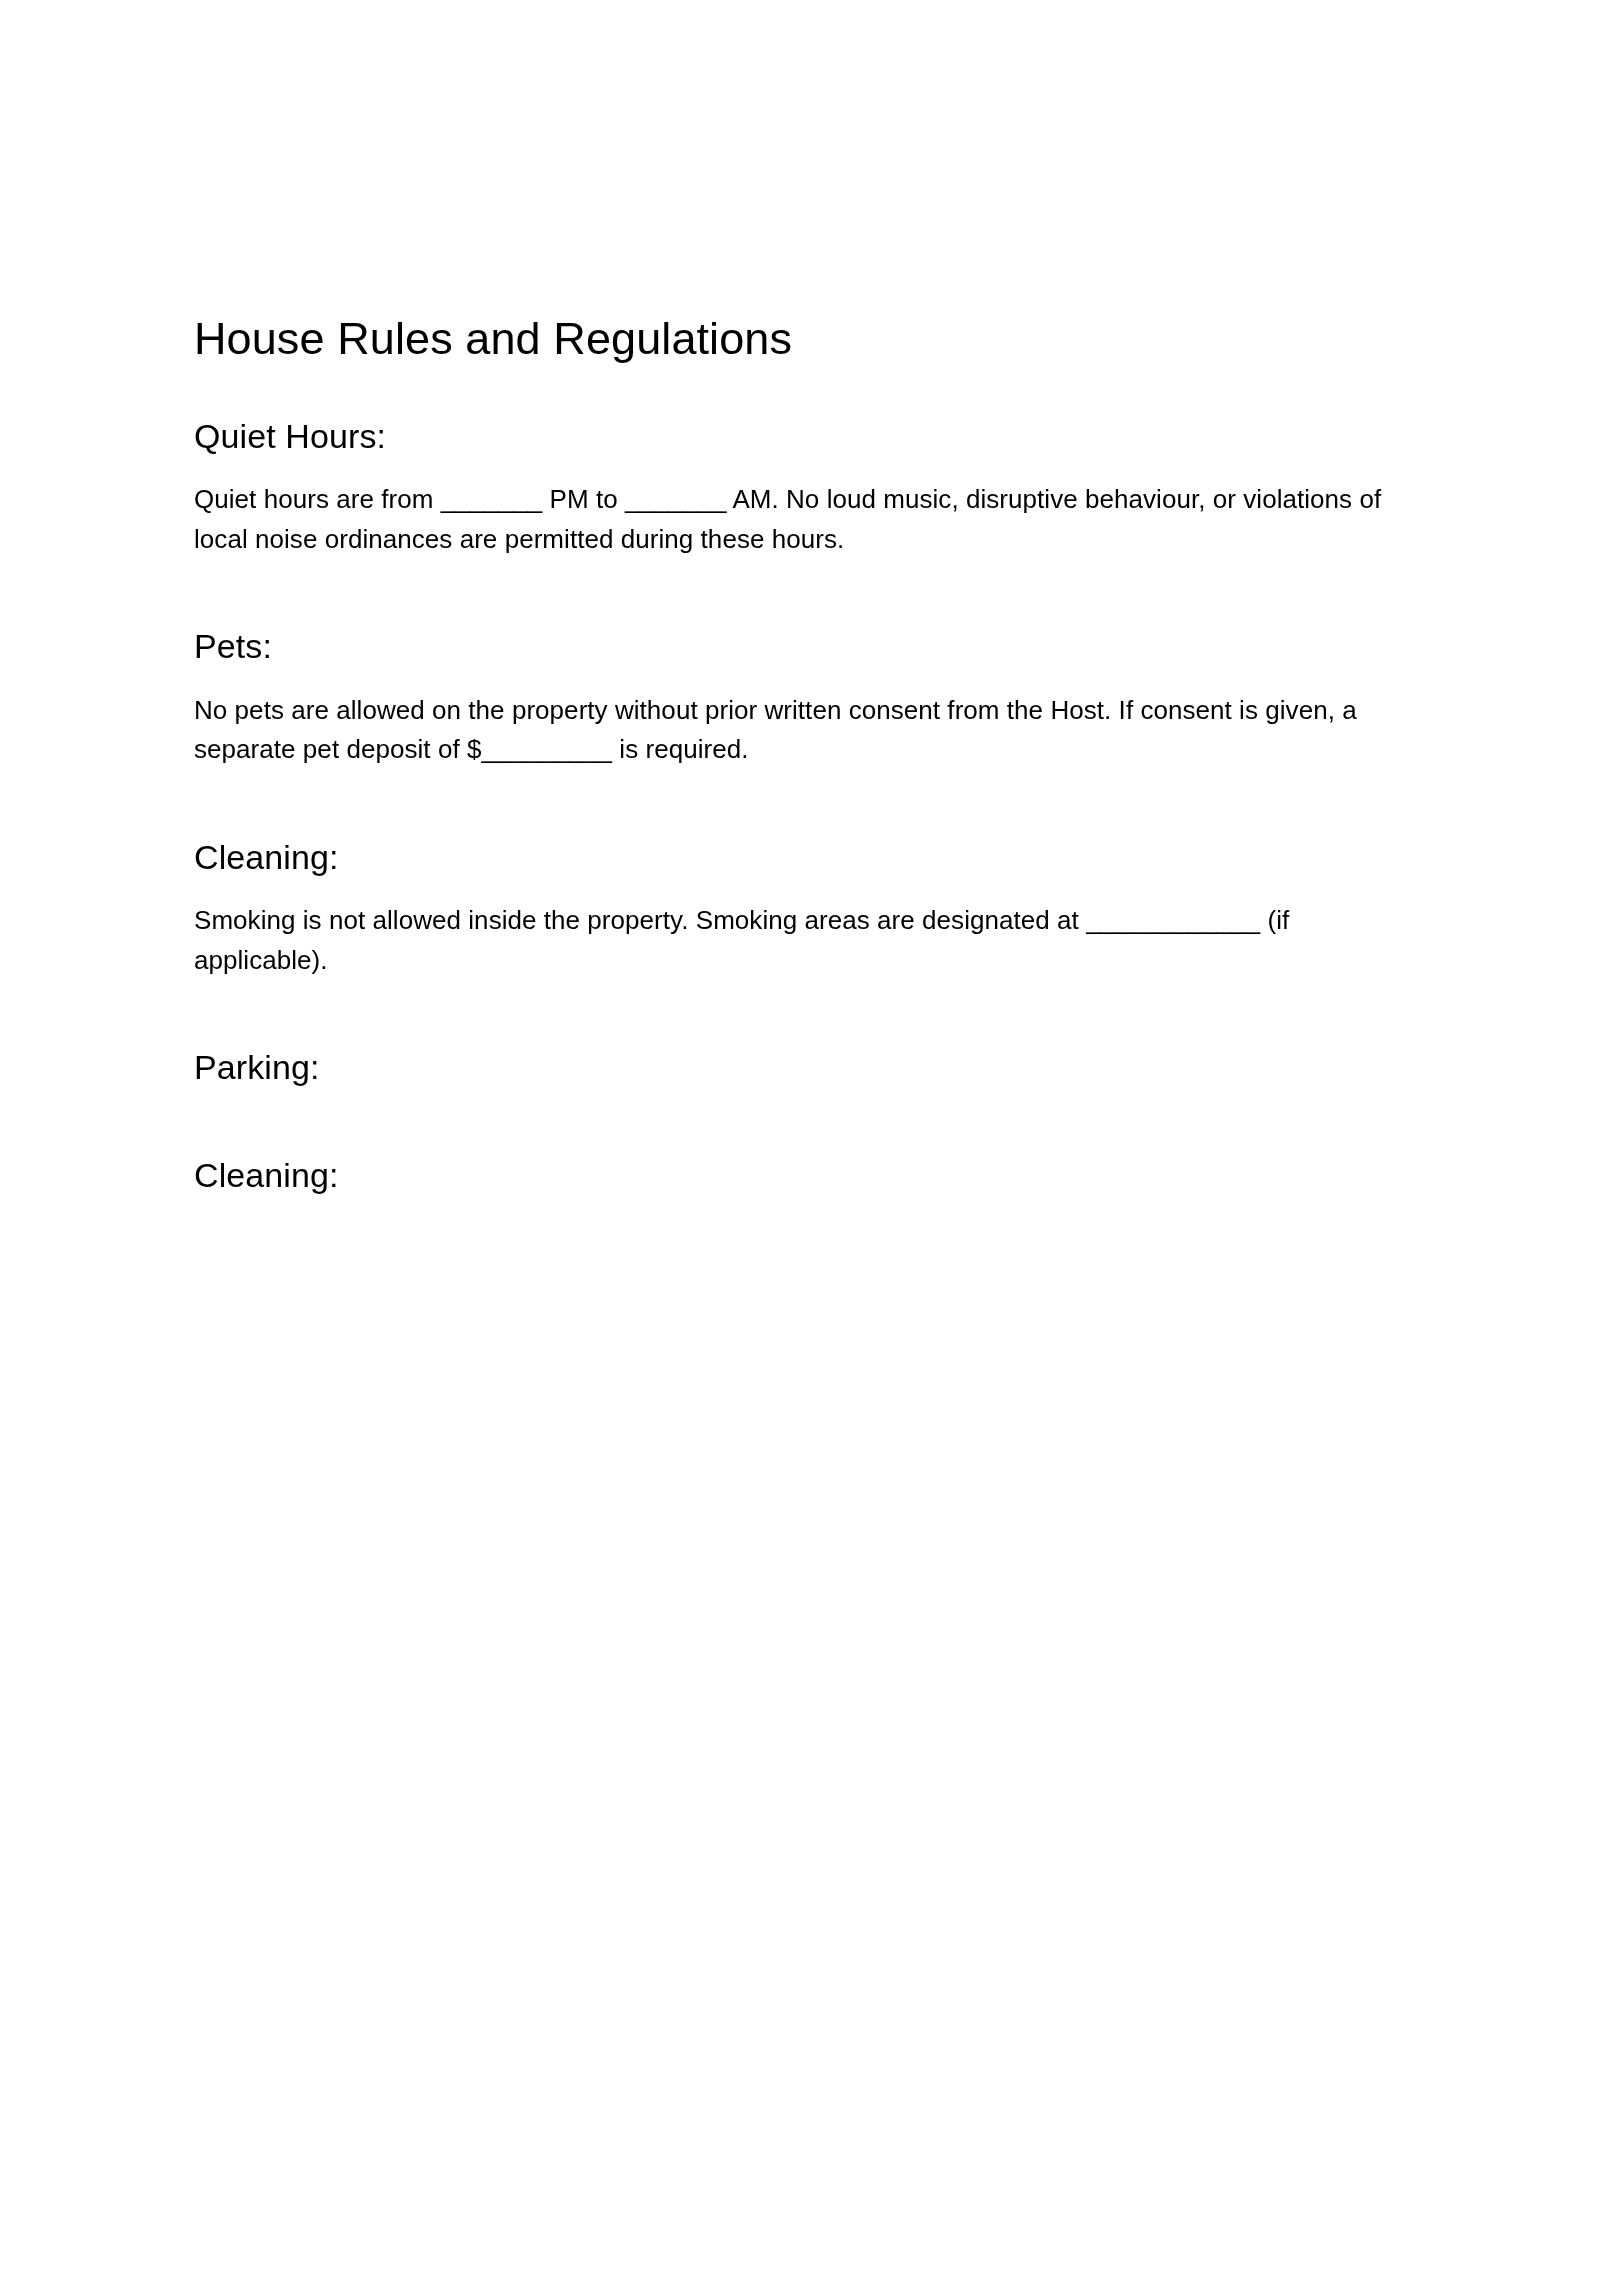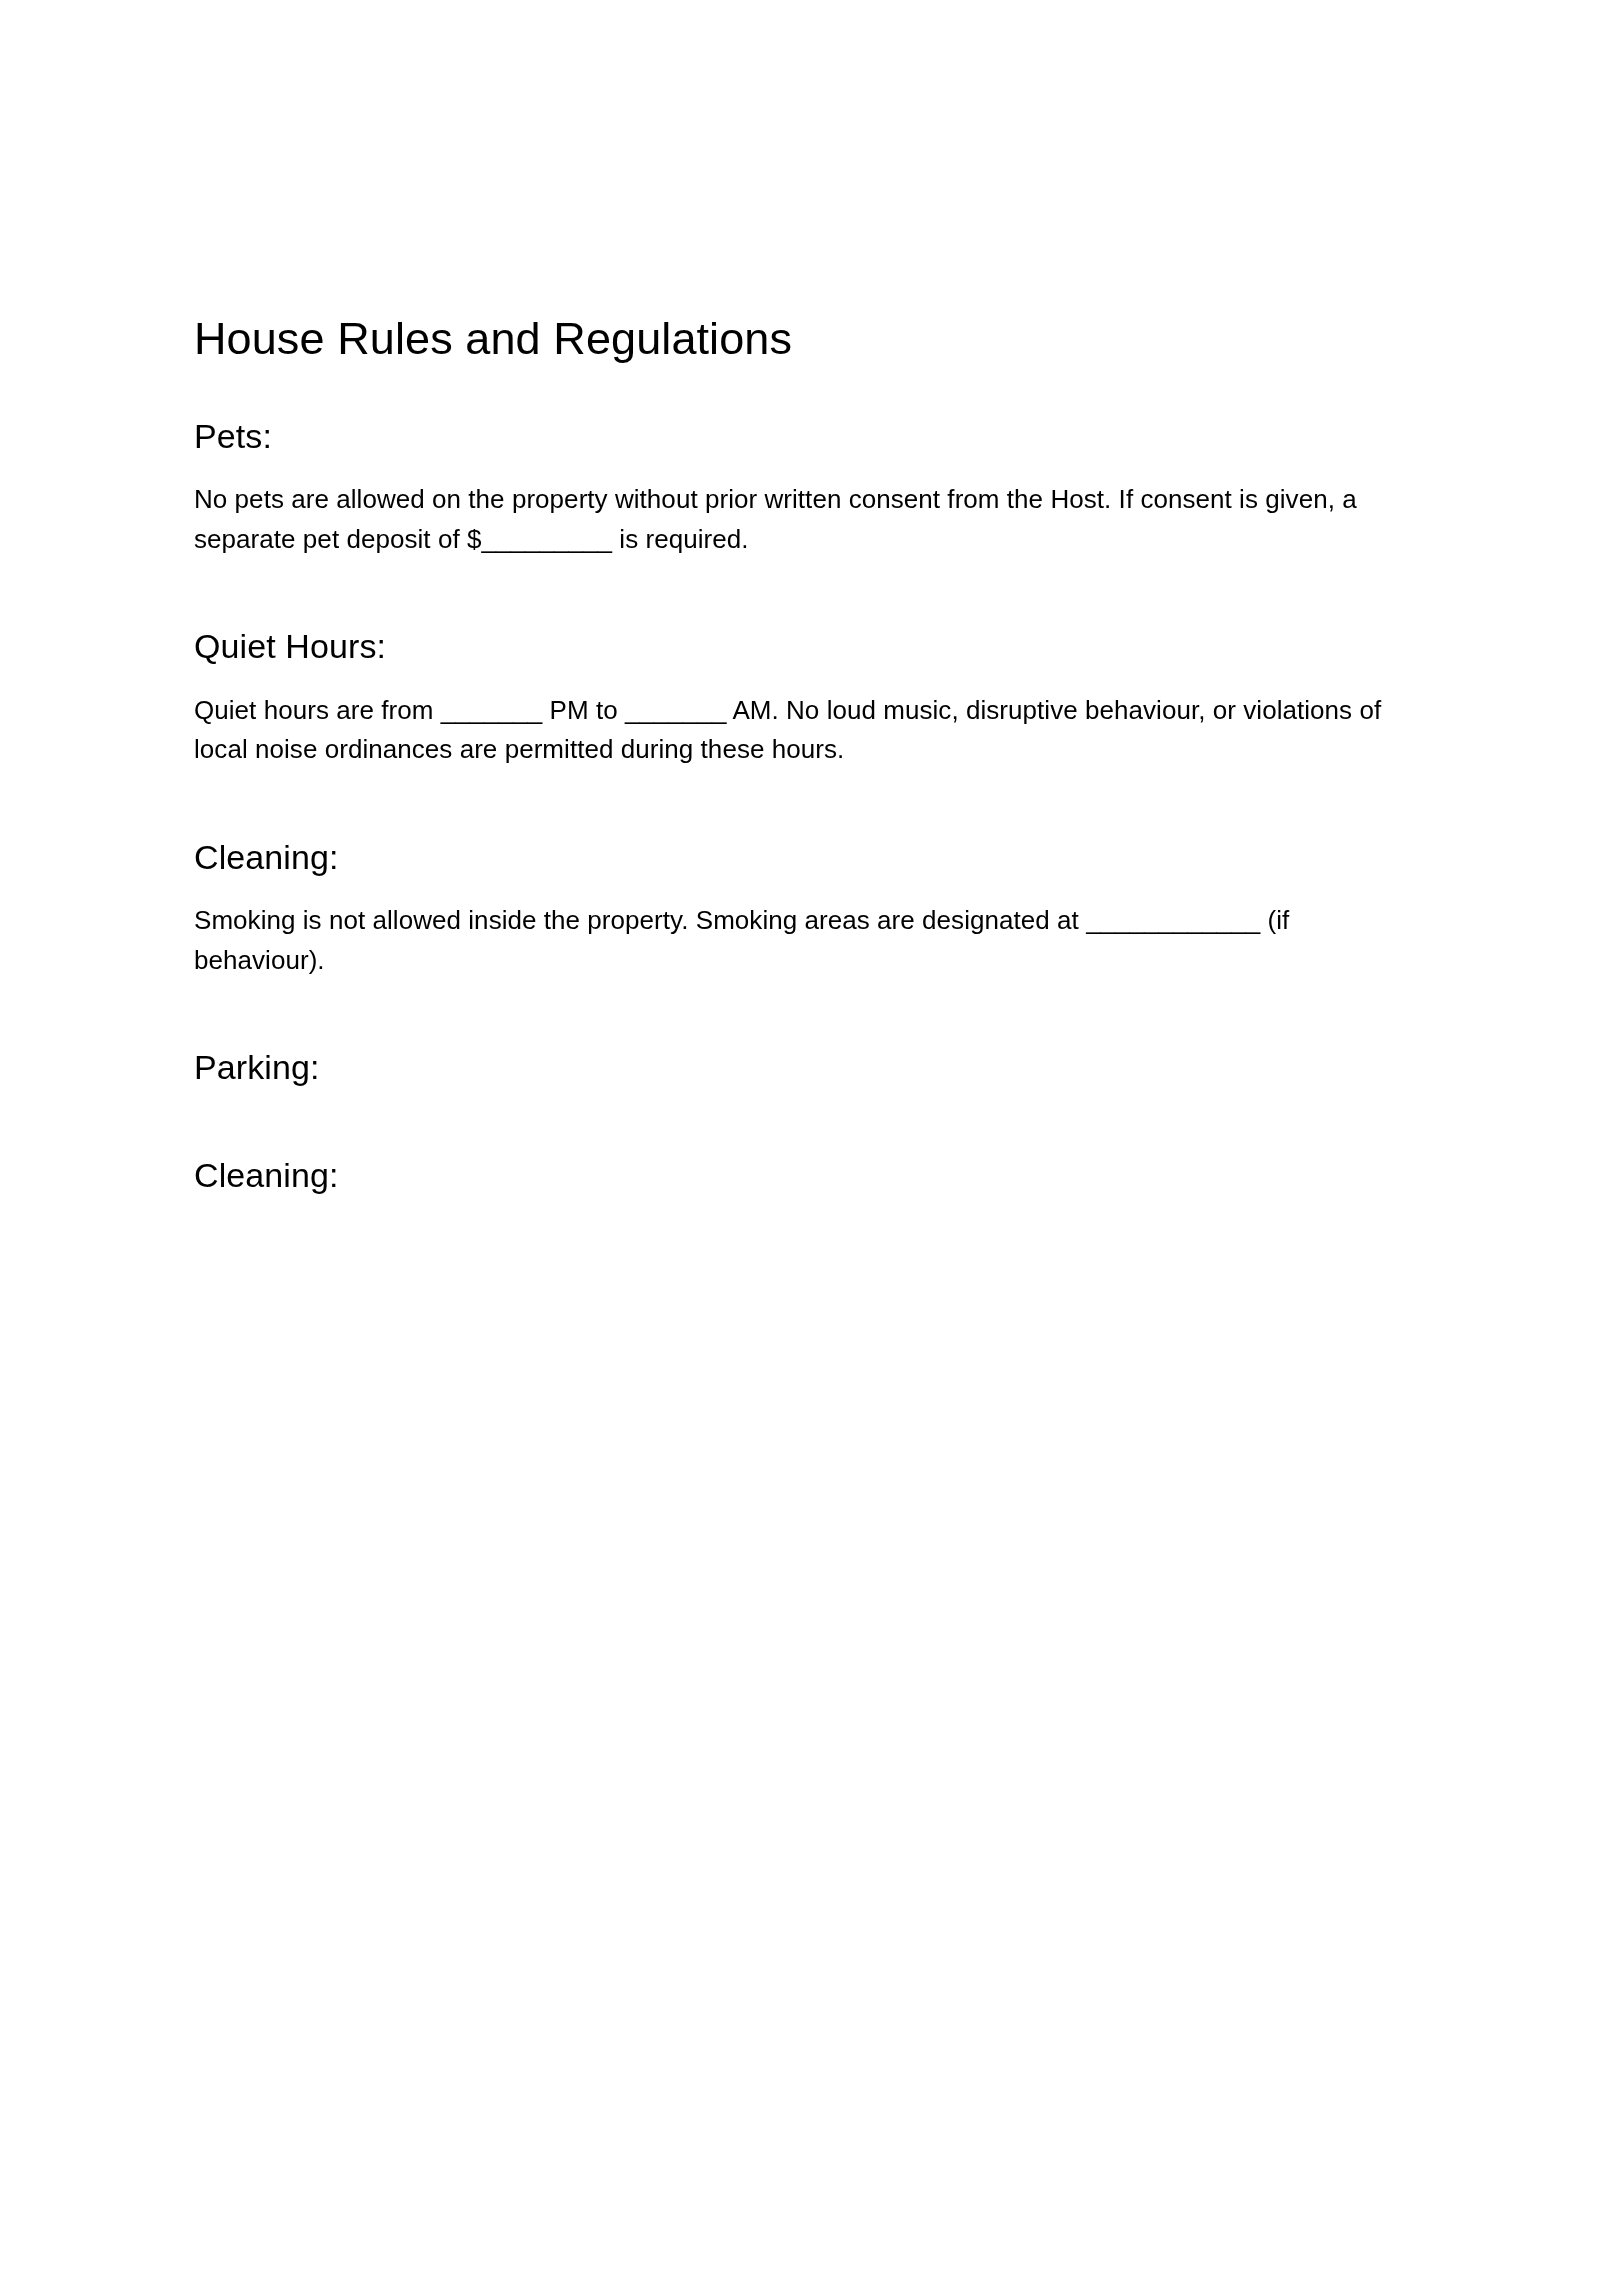--- a/index.html
+++ b/index.html
@@ -61,32 +61,32 @@
 </style>
 </head>
 <body>
 
 <div class="page">
   <div class="content">
 
     <h1 class="doc-title">House Rules and Regulations</h1>
 
     <div class="section">
+      <h2 class="section-heading">Quiet Hours:</h2>
+      <p class="section-body">Quiet hours are from _______ PM to _______ AM. No loud music, disruptive behaviour, or violations of local noise ordinances are permitted during these hours.</p>
+    </div>
+
+    <div class="section">
       <h2 class="section-heading">Pets:</h2>
       <p class="section-body">No pets are allowed on the property without prior written consent from the Host. If consent is given, a separate pet deposit of $_________ is required.</p>
     </div>
 
     <div class="section">
-      <h2 class="section-heading">Quiet Hours:</h2>
-      <p class="section-body">Quiet hours are from _______ PM to _______ AM. No loud music, disruptive behaviour, or violations of local noise ordinances are permitted during these hours.</p>
-    </div>
-
-    <div class="section">
       <h2 class="section-heading">Cleaning:</h2>
-      <p class="section-body">Smoking is not allowed inside the property. Smoking areas are designated at ____________ (if behaviour).</p>
+      <p class="section-body">Smoking is not allowed inside the property. Smoking areas are designated at ____________ (if applicable).</p>
     </div>
 
 
     <div class="section">
       <h2 class="section-heading">Parking:</h2>
     </div>
 
     <div class="section">
       <h2 class="section-heading">Cleaning:</h2>
     </div>

